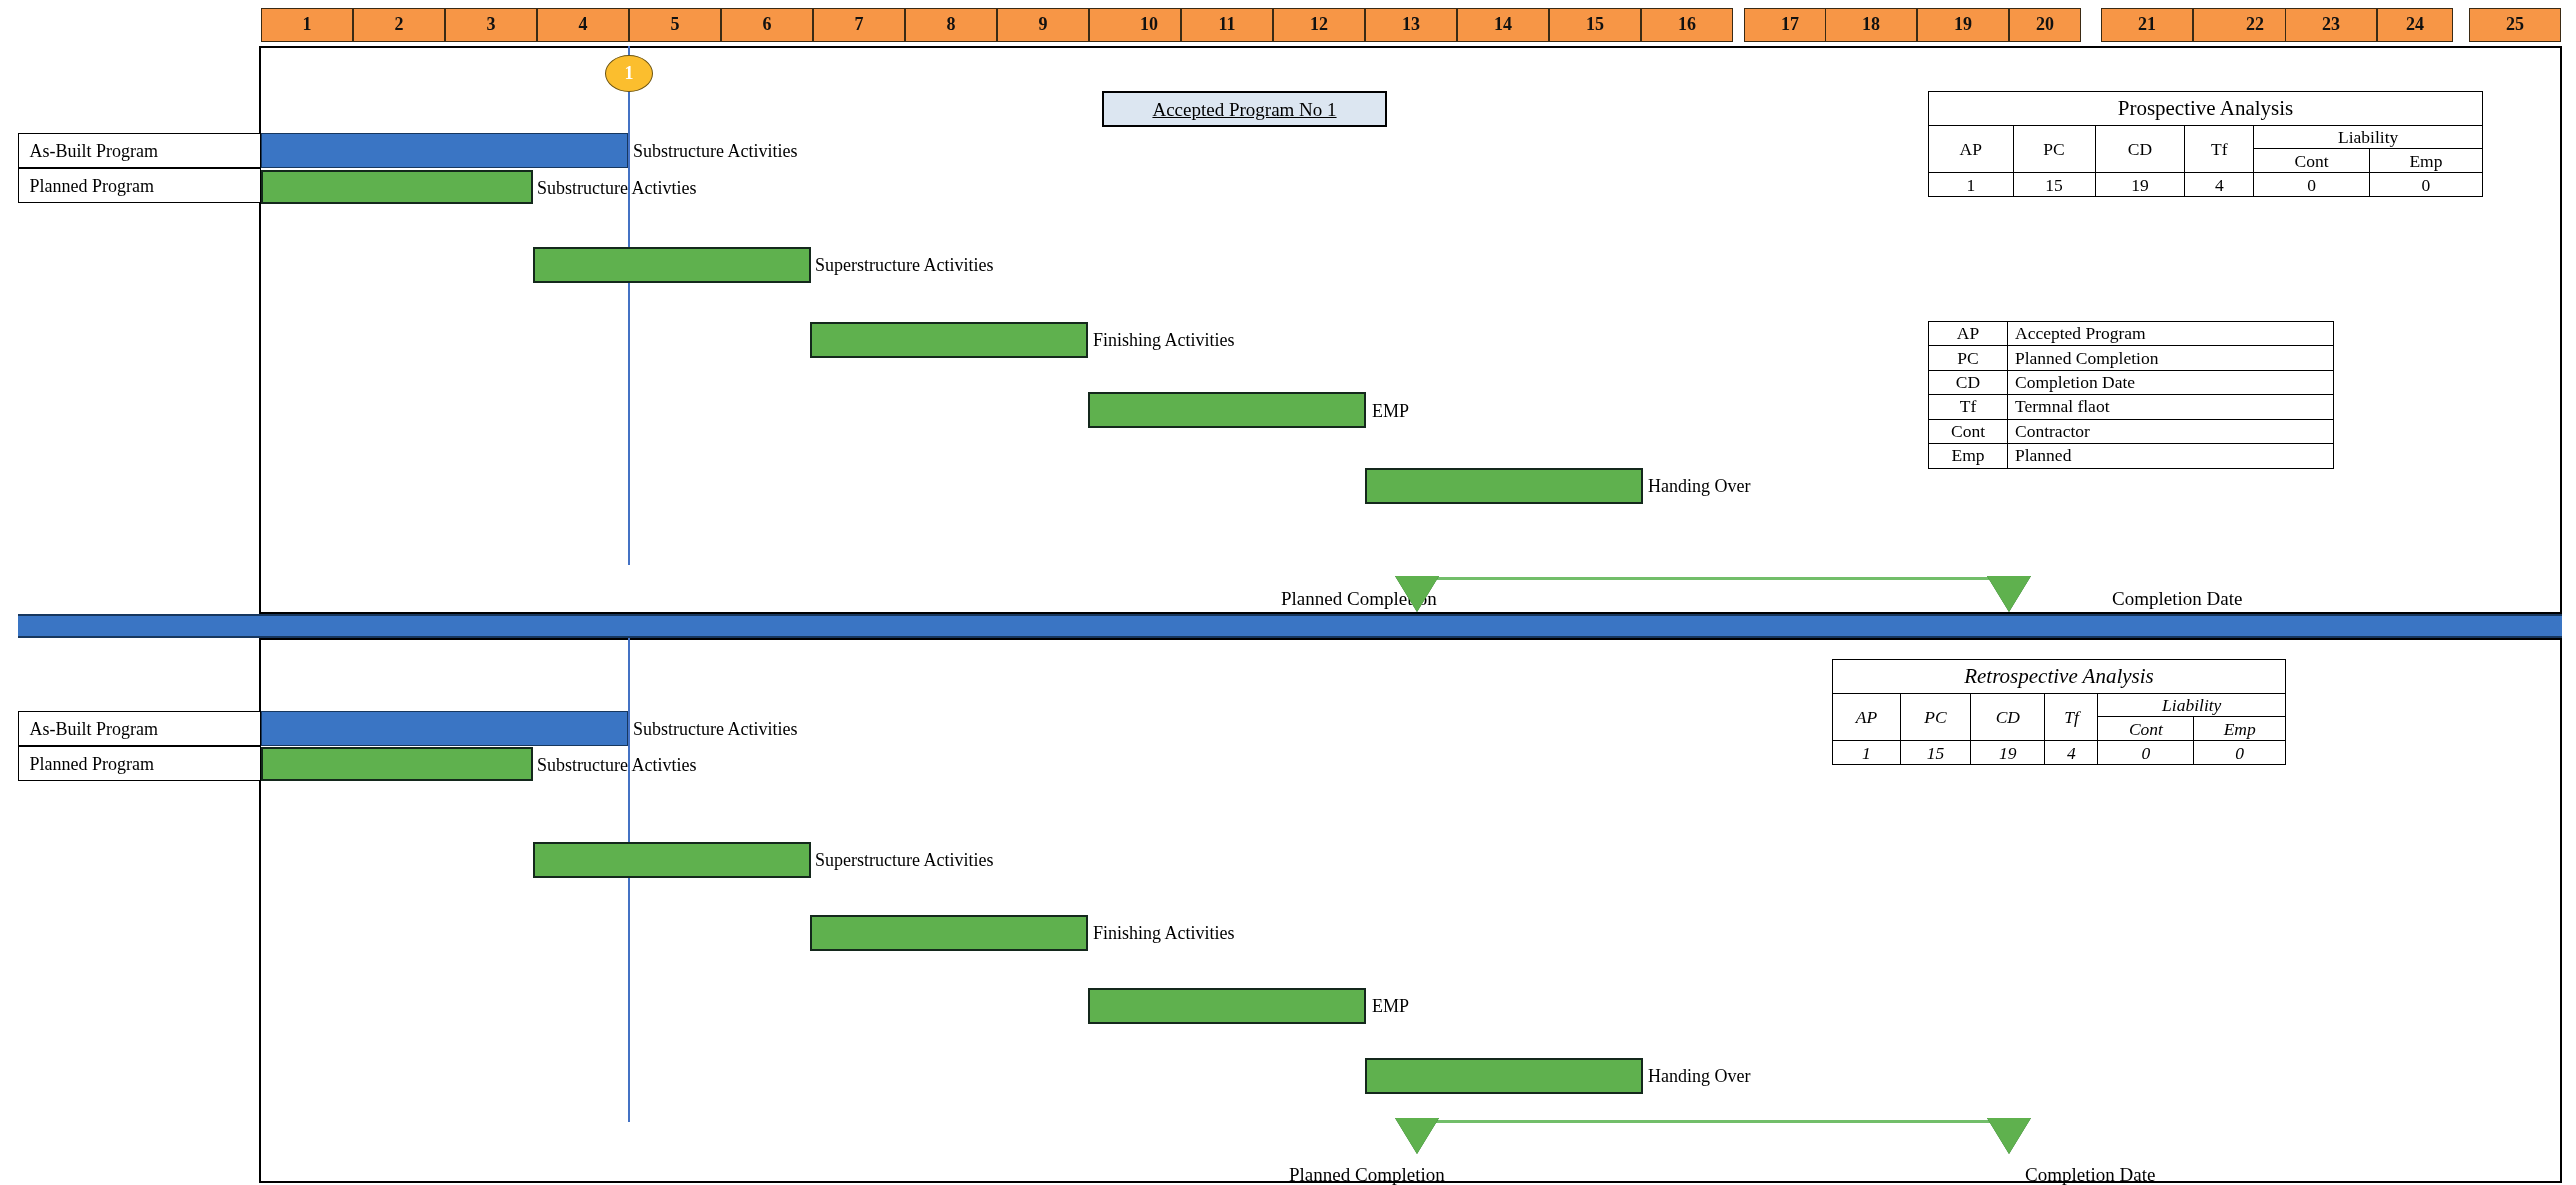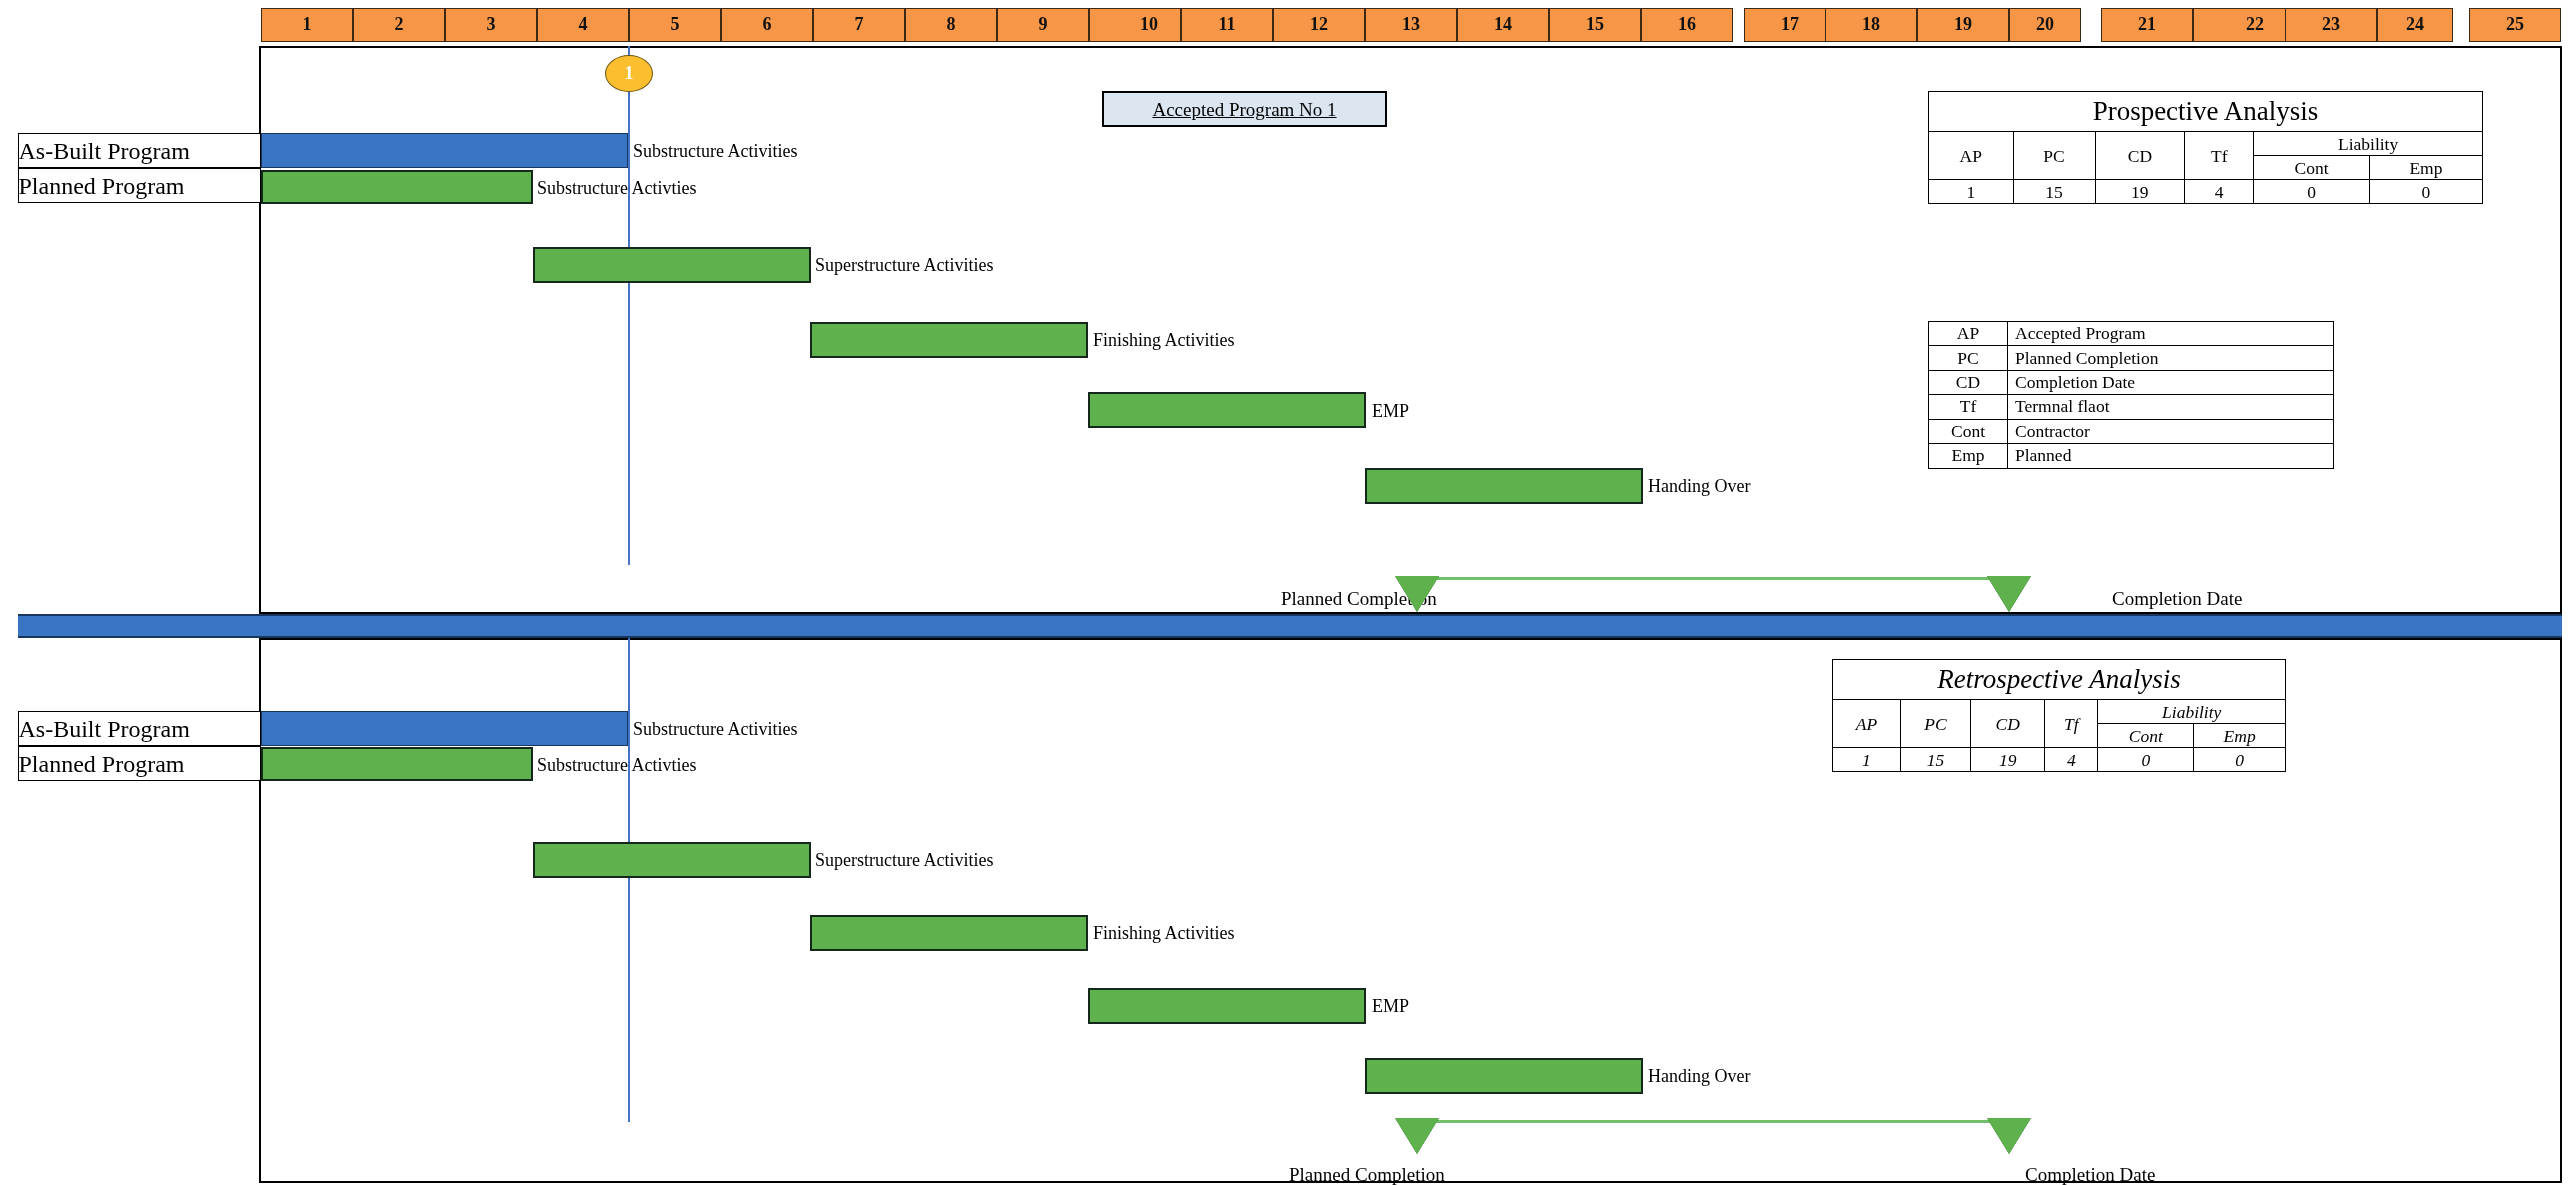--- a/index.html
+++ b/index.html
@@ -11,21 +11,21 @@
             border:1.4px solid #3a2a14;box-sizing:border-box;
             font-weight:bold;font-size:18px;line-height:31px;text-align:center;color:#111;}
 
   
   .grid-frame{position:absolute;border:2.1px solid #000;box-sizing:border-box;background:#fff;}
   .col-band{position:absolute;background:#D9D9D9;}
   .label-col{position:absolute;border-right:2.1px solid #000;box-sizing:border-box;background:#fff;}
 
   
   .row-label{position:absolute;box-sizing:border-box;border:1.4px solid #000;background:#fff;
-             font-size:24px;line-height:1;display:flex;align-items:center;padding-left:0;
+             font-size:18px;line-height:1;display:flex;align-items:center;padding-left:11px;
              white-space:nowrap;text-align:center;}
 
   
   .bar{position:absolute;box-sizing:border-box;}
   .bar.blue{background:#3A75C4;border:1.4px solid #17375E;}
   .bar.green{background:#5FB14E;border:2.1px solid #14281c;}
   .bar-text{position:absolute;font-size:18px;white-space:nowrap;line-height:1;}
 
   
   .divider-band{position:absolute;background:#3A75C4;border-top:2.1px solid #17375E;
@@ -47,21 +47,21 @@
   .tri{position:absolute;width:0;height:0;border-left:22.4px solid transparent;
        border-right:22.4px solid transparent;border-top:36px solid #5FB14E;
        filter:drop-shadow(0 0 0 #1b5e20);}
   .tri-link{position:absolute;height:2.8px;background:#72BE6A;}
   .ms-text{position:absolute;font-size:19px;white-space:nowrap;line-height:1;}
 
   
   table.an{position:absolute;border-collapse:collapse;background:#fff;font-size:17.5px;}
   table.an td,table.an th{border:1.4px solid #000;text-align:center;font-weight:normal;
                           padding:1.4px 4.2px;line-height:1.15;}
-  table.an .ttl{font-size:27px;padding:4.2px 0;}
+  table.an .ttl{font-size:21px;padding:4.2px 0;}
   table.an .tall{height:38px;}
 
   table.leg{position:absolute;border-collapse:collapse;background:#fff;font-size:17.5px;}
   table.leg td{border:1.4px solid #000;padding:2.1px 7px;line-height:1.1;}
   table.leg td.k{text-align:center;width:64px;}
   table.leg td.v{text-align:left;}
 </style>
 </head>
 <body>
 

